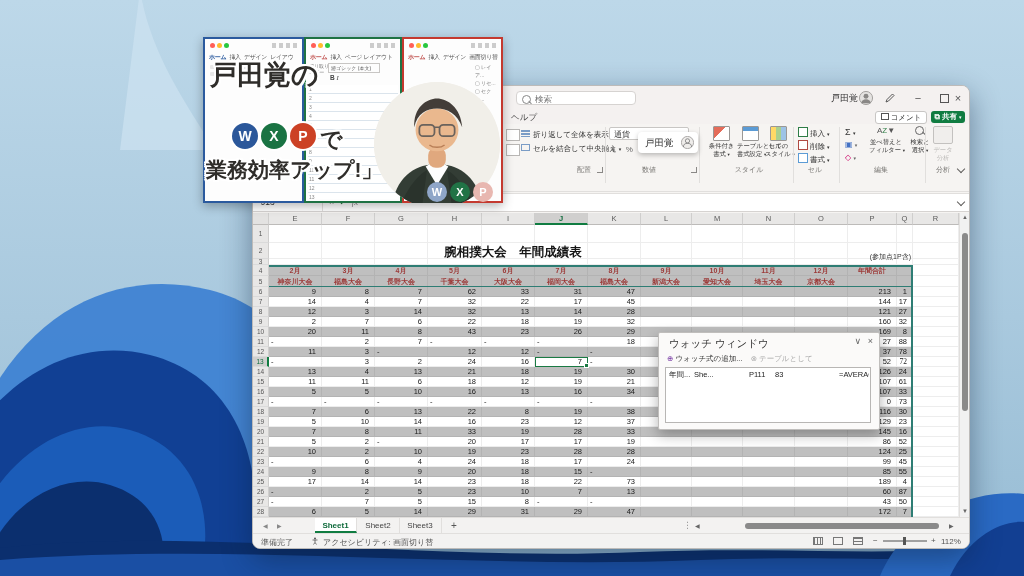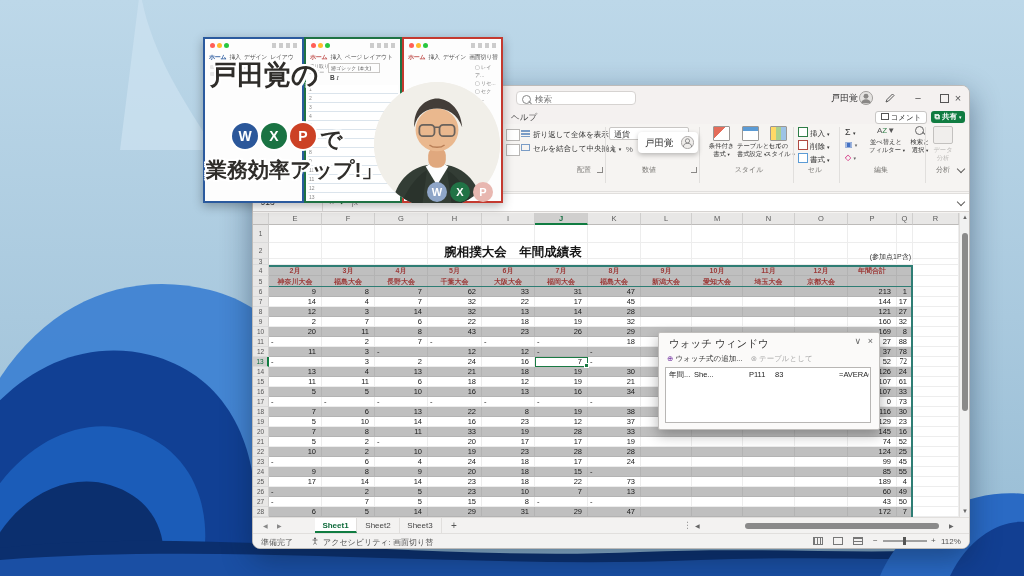--- a/index.html
+++ b/index.html
@@ -614,21 +614,21 @@
             <div class="gc num" style="width: 53px;">2</div>
             <div class="gc dash" style="width: 53px;">-</div>
             <div class="gc num" style="width: 54px;">20</div>
             <div class="gc num" style="width: 53px;">17</div>
             <div class="gc num" style="width: 53px;">17</div>
             <div class="gc num" style="width: 53px;">19</div>
             <div class="gc" style="width: 51px;"></div>
             <div class="gc" style="width: 51px;"></div>
             <div class="gc" style="width: 52px;"></div>
             <div class="gc" style="width: 53px;"></div>
-            <div class="gc num" style="width: 49px;">74</div>
+            <div class="gc num" style="width: 49px;">86</div>
             <div class="gc num" style="width: 16px;">52</div>
             <div class="gc" style="width: 46px;"></div>
           </div>
           <div class="grow" style="height: 10px; line-height: 10px;">
             <div class="rn">22</div>
             <div class="gc band num" style="width: 53px;">10</div>
             <div class="gc band num" style="width: 53px;">2</div>
             <div class="gc band num" style="width: 53px;">10</div>
             <div class="gc band num" style="width: 54px;">19</div>
             <div class="gc band num" style="width: 53px;">23</div>
@@ -700,21 +700,21 @@
             <div class="gc band num" style="width: 53px;">5</div>
             <div class="gc band num" style="width: 54px;">23</div>
             <div class="gc band num" style="width: 53px;">10</div>
             <div class="gc band num" style="width: 53px;">7</div>
             <div class="gc band num" style="width: 53px;">13</div>
             <div class="gc band" style="width: 51px;"></div>
             <div class="gc band" style="width: 51px;"></div>
             <div class="gc band" style="width: 52px;"></div>
             <div class="gc band" style="width: 53px;"></div>
             <div class="gc band num" style="width: 49px;">60</div>
-            <div class="gc band num" style="width: 16px;">49</div>
+            <div class="gc band num" style="width: 16px;">87</div>
             <div class="gc" style="width: 46px;"></div>
           </div>
           <div class="grow" style="height: 10px; line-height: 10px;">
             <div class="rn">27</div>
             <div class="gc dash" style="width: 53px;">-</div>
             <div class="gc num" style="width: 53px;">7</div>
             <div class="gc num" style="width: 53px;">5</div>
             <div class="gc num" style="width: 54px;">15</div>
             <div class="gc num" style="width: 53px;">8</div>
             <div class="gc dash" style="width: 53px;">-</div>

